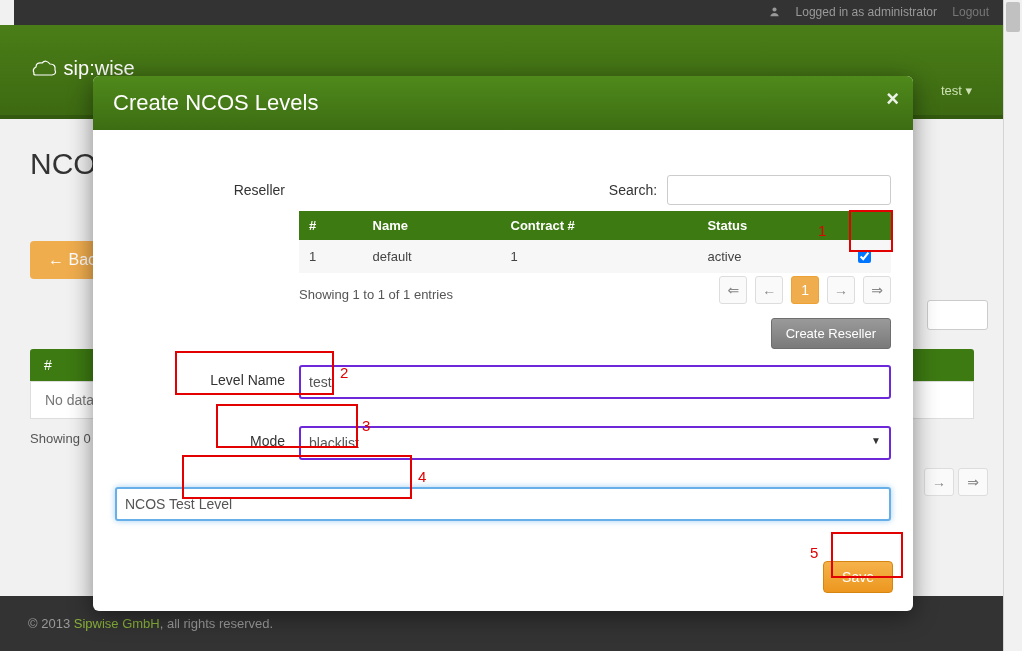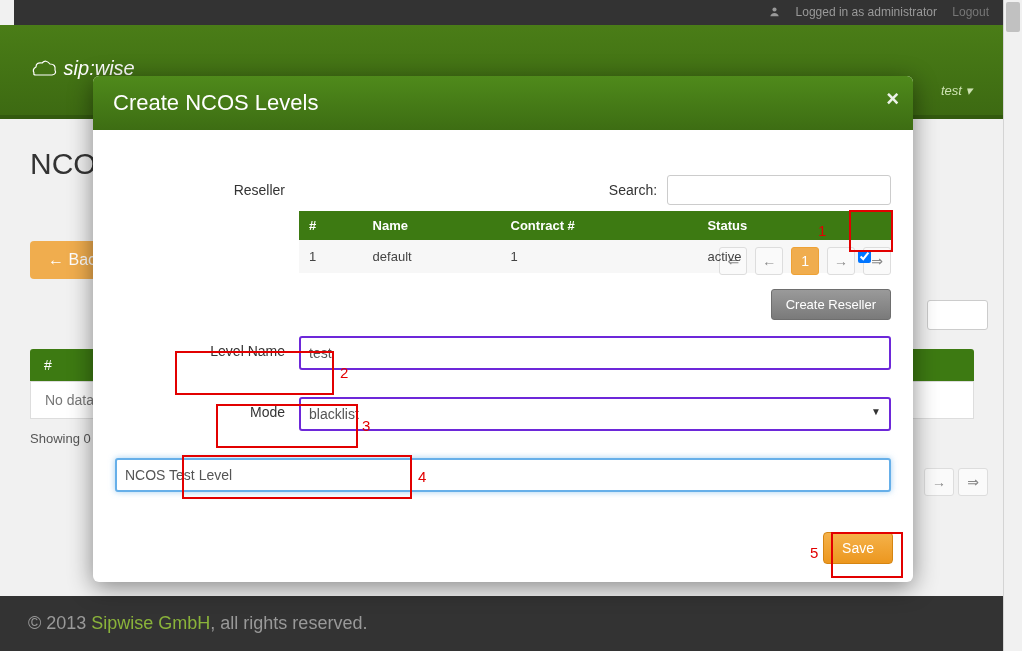--- a/index.html
+++ b/index.html
@@ -3,33 +3,33 @@
 <meta charset="utf-8">
 <style>
   html,body{margin:0;padding:0;font-family:"Helvetica Neue",Helvetica,Arial,sans-serif;font-size:14px;color:#333;background:#fff;}
   body{width:1022px;height:651px;overflow:hidden;position:relative;background:#f1f1f1;}
   
   .topbar{position:absolute;left:14px;right:18px;top:0;height:25px;background:#333;color:#999;font-size:12px;text-align:right;padding-right:15px;line-height:25px;}
   .topbar span{margin-left:12px;}
   .topbar .user-icon{display:inline-block;vertical-align:-1px;}
   
   .navband{position:absolute;left:0;right:18px;top:25px;height:90px;
-    background:linear-gradient(to bottom,#4a7d17 0%,#3d6a12 100%);border-bottom:4px solid #335a0f;font-style:italic;}
+    background:linear-gradient(to bottom,#4a7d17 0%,#3d6a12 100%);border-bottom:4px solid #335a0f;}
   .brand{position:absolute;left:30px;top:32px;color:#fff;font-size:20px;}
   .brand svg{vertical-align:-4px;}
   .settings-btn{position:absolute;right:32px;top:58px;color:#cde2b2;font-size:13px;}
   
   .page{position:absolute;left:0;right:18px;top:119px;bottom:55px;background:#f1f1f1;padding:28px 30px;}
   .page h1{margin:0 0 60px 0;font-size:30px;font-weight:500;color:#333;}
   .backbtn{display:inline-block;background:#f0ad4e;color:#fff;border-radius:4px;padding:10px 18px;font-size:16px;margin-bottom:40px;}
   .bg-table .thead{background:#3d7a12;color:#fff;padding:8px 14px;border-radius:3px 3px 0 0;}
   .bg-table .row{background:#fff;padding:10px 14px;border:1px solid #ddd;color:#777;}
   .bg-info{margin-top:12px;color:#555;font-size:13px;}
   
-  .footer{position:absolute;left:0;right:18px;bottom:0;height:55px;background:#333;color:#999;font-size:18px;line-height:55px;padding-left:28px;}
+  .footer{position:absolute;left:0;right:18px;bottom:0;height:55px;background:#333;color:#999;font-size:13px;line-height:55px;padding-left:28px;}
   .footer a{color:#8ab33a;text-decoration:none;}
   
   .scrollbar{position:absolute;right:0;top:0;bottom:0;width:18px;background:#f1f1f1;border-left:1px solid #d4d4d4;}
   .scrollbar .thumb{position:absolute;top:2px;left:2px;right:2px;height:30px;background:#c1c1c1;border-radius:2px;}
   
   .modal{position:absolute;left:93px;top:76px;width:820px;background:#fff;border-radius:6px;box-shadow:0 5px 25px rgba(0,0,0,0.45);}
   .modal-head{background:linear-gradient(to bottom,#4f8a1b,#3d6d13);color:#fff;border-radius:6px 6px 0 0;padding:14px 20px;font-size:22px;position:relative;}
   .modal-head .close{position:absolute;right:14px;top:10px;color:#fff;font-size:22px;font-weight:bold;opacity:.9;cursor:pointer;}
   .modal-body{padding:18px 22px 18px 22px;}
   .form-row{display:flex;align-items:flex-start;margin-bottom:10px;margin-top:27px;}
@@ -139,20 +139,21 @@
           <tbody>
               <tr>
             <td>1</td>
             <td>default</td>
             <td>1</td>
             <td>active</td>
             <td><input type="checkbox" checked="" style=""></td>
           </tr>
             </tbody>
         </table>
+        <div class="showing">Showing 1 to 1 of 1 entries</div>
         <div class="pager">
           <span>⇐</span>
           <span>←</span>
           <span class="current">1</span>
           <span>→</span>
           <span>⇒</span>
         </div>
         <div class="clearfix"></div>
         <button class="create-reseller">Create Reseller</button>
         <div class="clearfix"></div>

